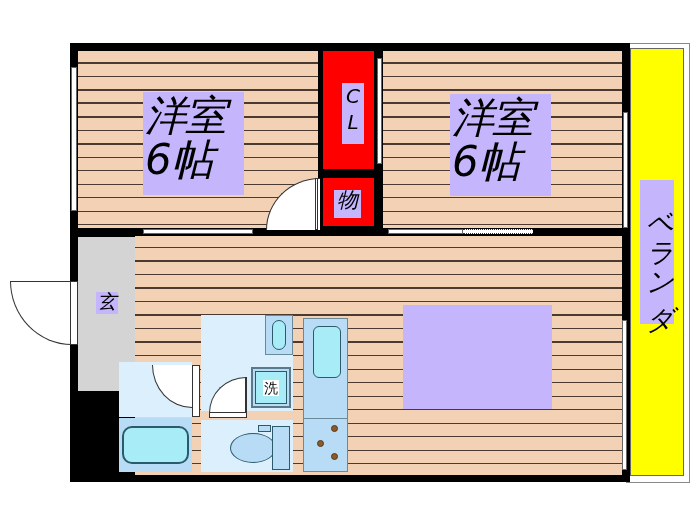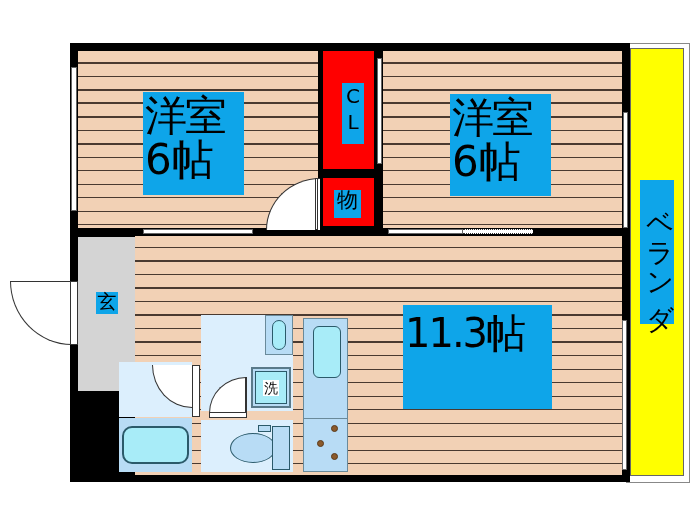--- a/index.html
+++ b/index.html
@@ -1,20 +1,20 @@
 <!DOCTYPE html>
 <html><head>
 <meta charset="utf-8">
 <style>
   html,body{margin:0;padding:0;background:#ffffff;}
   body{width:700px;height:525px;position:relative;overflow:hidden;font-family:"DejaVu Sans","Liberation Sans",sans-serif;}
   .abs{position:absolute;box-sizing:border-box;}
   .wall{background:#000;}
   .floor{background:repeating-linear-gradient(to bottom,#f2d1b5 0px,#f2d1b5 11px,#4a3a30 11px,#4a3a30 12.5px,#f2d1b5 12.5px,#f2d1b5 13.5px);}
-  .label{background:#0ea5e9;color:#000;position:absolute;text-align:left;line-height:1;}
+  .label{background:#c4b5fd;color:#000;position:absolute;text-align:left;line-height:1;font-style:italic;}
   .wet{background:#dceffd;}
   .wetdark{background:#b8dcf5;}
   .fixture{background:#a8ecf8;border:2px solid #2b5a6a;border-radius:10px;}
   .win{background:#fff;border:1px solid #666;}
   .red{background:#ff0000;}
 </style>
 </head>
 <body>
 
 <div class="abs" style="left:626px;top:43px;width:64px;height:440px;border:1px solid #888;background:#fff;"></div>
@@ -54,21 +54,20 @@
   <div style="margin-top:2px;">6帖</div>
 </div>
 <div class="abs win" style="left:623px;top:112px;width:5px;height:116px;"></div>
 
 <div class="abs win" style="left:143px;top:229px;width:110px;height:5px;"></div>
 <div class="abs win" style="left:388px;top:229px;width:75px;height:5px;"></div>
 <div class="abs" style="left:463px;top:229px;width:70px;height:5px;background:#fff;border-top:1px dotted #333;border-bottom:1px dotted #333;"></div>
 
 <div class="abs floor" style="left:135px;top:236px;width:487px;height:239px;"></div>
 <div class="label" style="left:403px;top:305px;width:145px;height:96px;padding:4px 2px;font-size:40px;">
-  <div style="margin-top:4px;letter-spacing:-2px;">11.3帖</div>
 </div>
 <div class="abs win" style="left:622px;top:320px;width:5px;height:150px;"></div>
 
 <div class="abs" style="left:78px;top:237px;width:57px;height:154px;background:#d4d4d4;"></div>
 <div class="abs" style="left:78px;top:237px;width:57px;height:122px;background:#d4d4d4;"></div>
 <div class="label" style="left:96px;top:292px;width:22px;height:22px;font-size:19px;text-align:center;">
   <span>玄</span>
 </div>
 
 <div class="abs" style="left:10px;top:281px;width:62px;height:64px;border-left:1.5px solid #333;border-bottom:1.5px solid #333;border-bottom-left-radius:62px 64px;border-top:1.5px solid #333;"></div>

